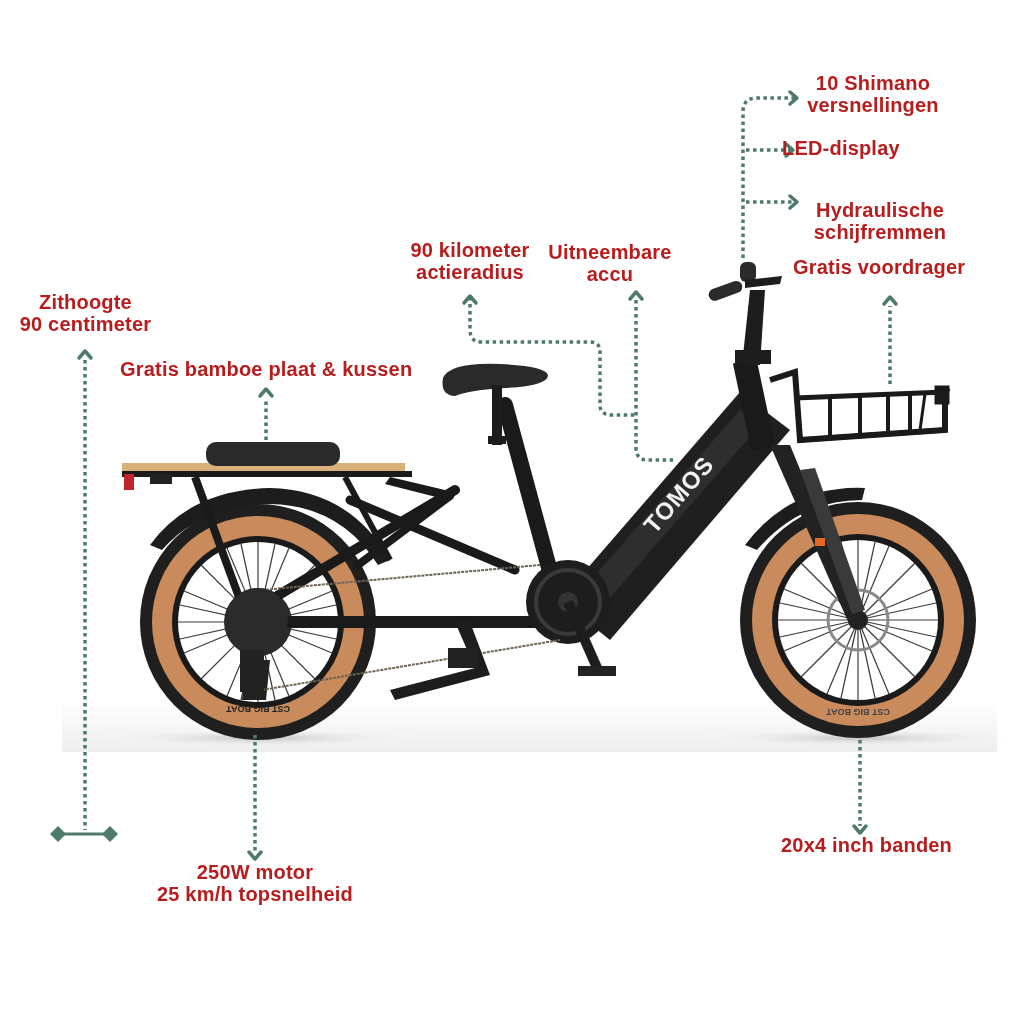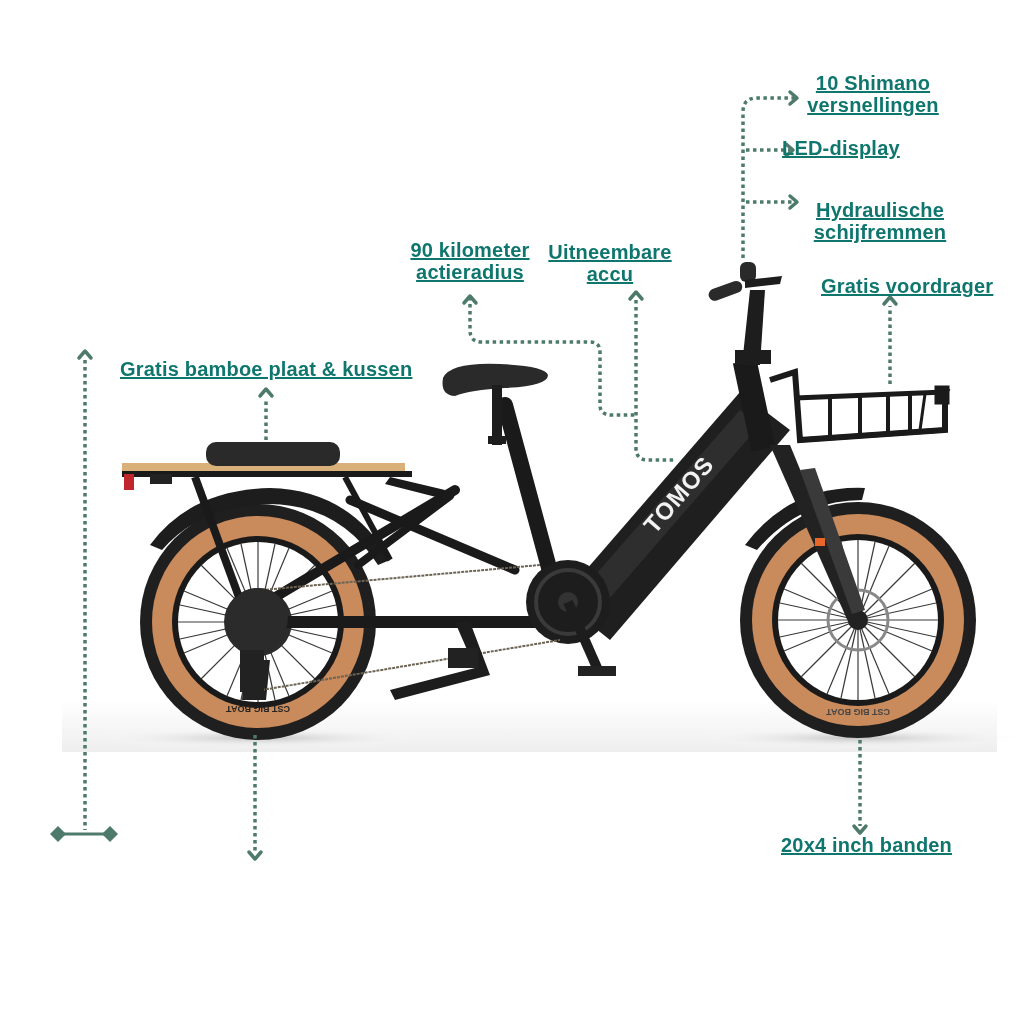--- a/index.html
+++ b/index.html
@@ -1,18 +1,18 @@
 <!DOCTYPE html>
 <html><head>
 <meta charset="utf-8">
 <style>
   html, body { margin: 0; padding: 0; background: #ffffff; }
   body { width: 1024px; height: 1024px; position: relative; overflow: hidden; font-family: "Liberation Sans", "DejaVu Sans", sans-serif; }
   .stage { position: absolute; left: 0; top: 0; width: 1024px; height: 1024px; }
-  .label { position: absolute; color: #0f766e; font-weight: 700; font-size: 20px; line-height: 22px; text-align: center; white-space: nowrap; letter-spacing: 0.2px; text-decoration: underline; }
+  .label { position: absolute; color: #b91c1c; font-weight: 700; font-size: 20px; line-height: 22px; text-align: center; white-space: nowrap; letter-spacing: 0.2px; }
   .label span { display: block; }
   svg.overlay { position: absolute; left: 0; top: 0; }
 </style>
 </head>
 <body>
 
 <div class="stage">
 
   <svg class="overlay" width="1024" height="1024">
     <defs>
@@ -211,31 +211,39 @@
     <span>10 Shimano</span>
     <span>versnellingen</span>
   </div>
   <div class="label" style="left:782px; top:137px;">
     <span>LED-display</span>
   </div>
   <div class="label" style="left:805px; top:199px; width:150px;">
     <span>Hydraulische</span>
     <span>schijfremmen</span>
   </div>
-  <div class="label" style="left:793px; top:275px;margin-left:28px;">
+  <div class="label" style="left:793px; top:256px;">
     <span>Gratis voordrager</span>
   </div>
   <div class="label" style="left:400px; top:239px; width:140px;">
     <span>90 kilometer</span>
     <span>actieradius</span>
   </div>
   <div class="label" style="left:540px; top:241px; width:140px;">
     <span>Uitneembare</span>
     <span>accu</span>
   </div>
+  <div class="label" style="left:8px; top:291px; width:155px;">
+    <span>Zithoogte</span>
+    <span>90 centimeter</span>
+  </div>
   <div class="label" style="left:120px; top:358px;">
     <span>Gratis bamboe plaat &amp; kussen</span>
   </div>
+  <div class="label" style="left:140px; top:861px; width:230px;">
+    <span>250W motor</span>
+    <span>25 km/h topsnelheid</span>
+  </div>
   <div class="label" style="left:766px; top:834px;margin-left:15px;">
     <span>20x4 inch banden</span>
   </div>
 
 </div>
 
 </body></html>

